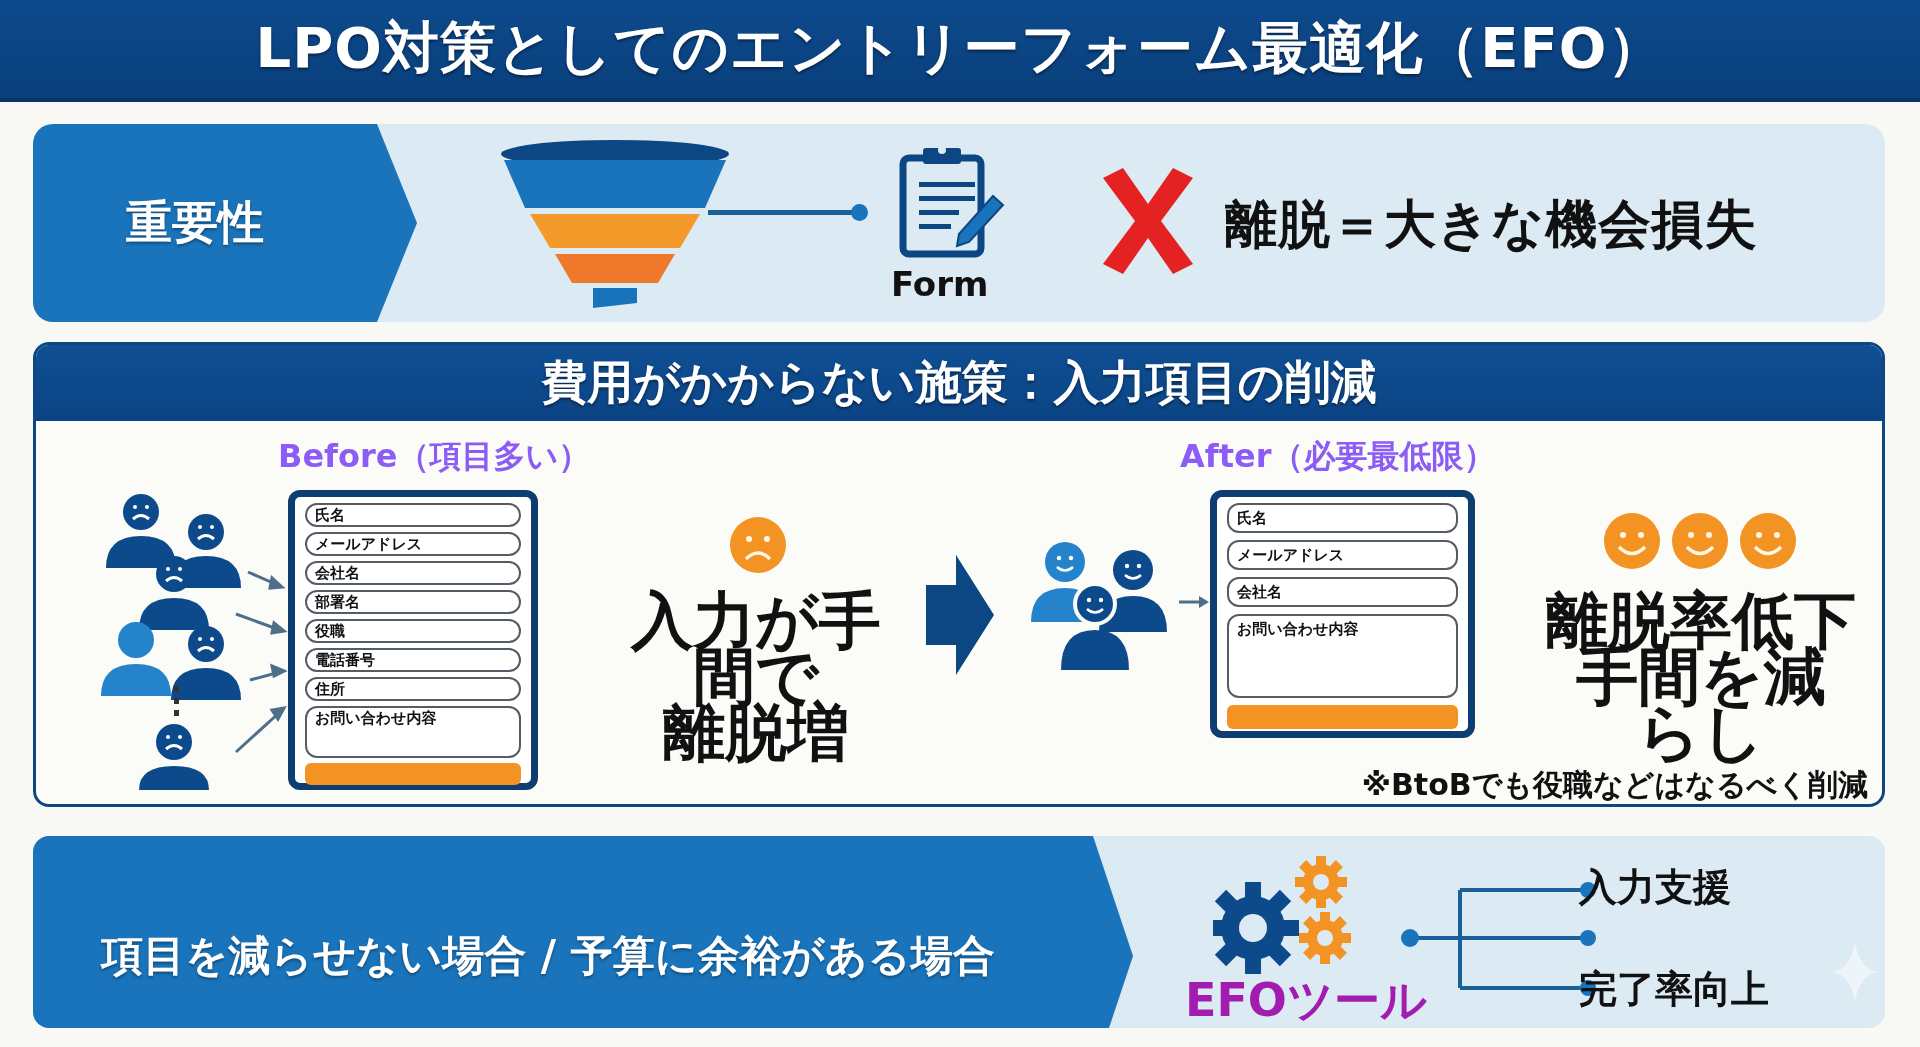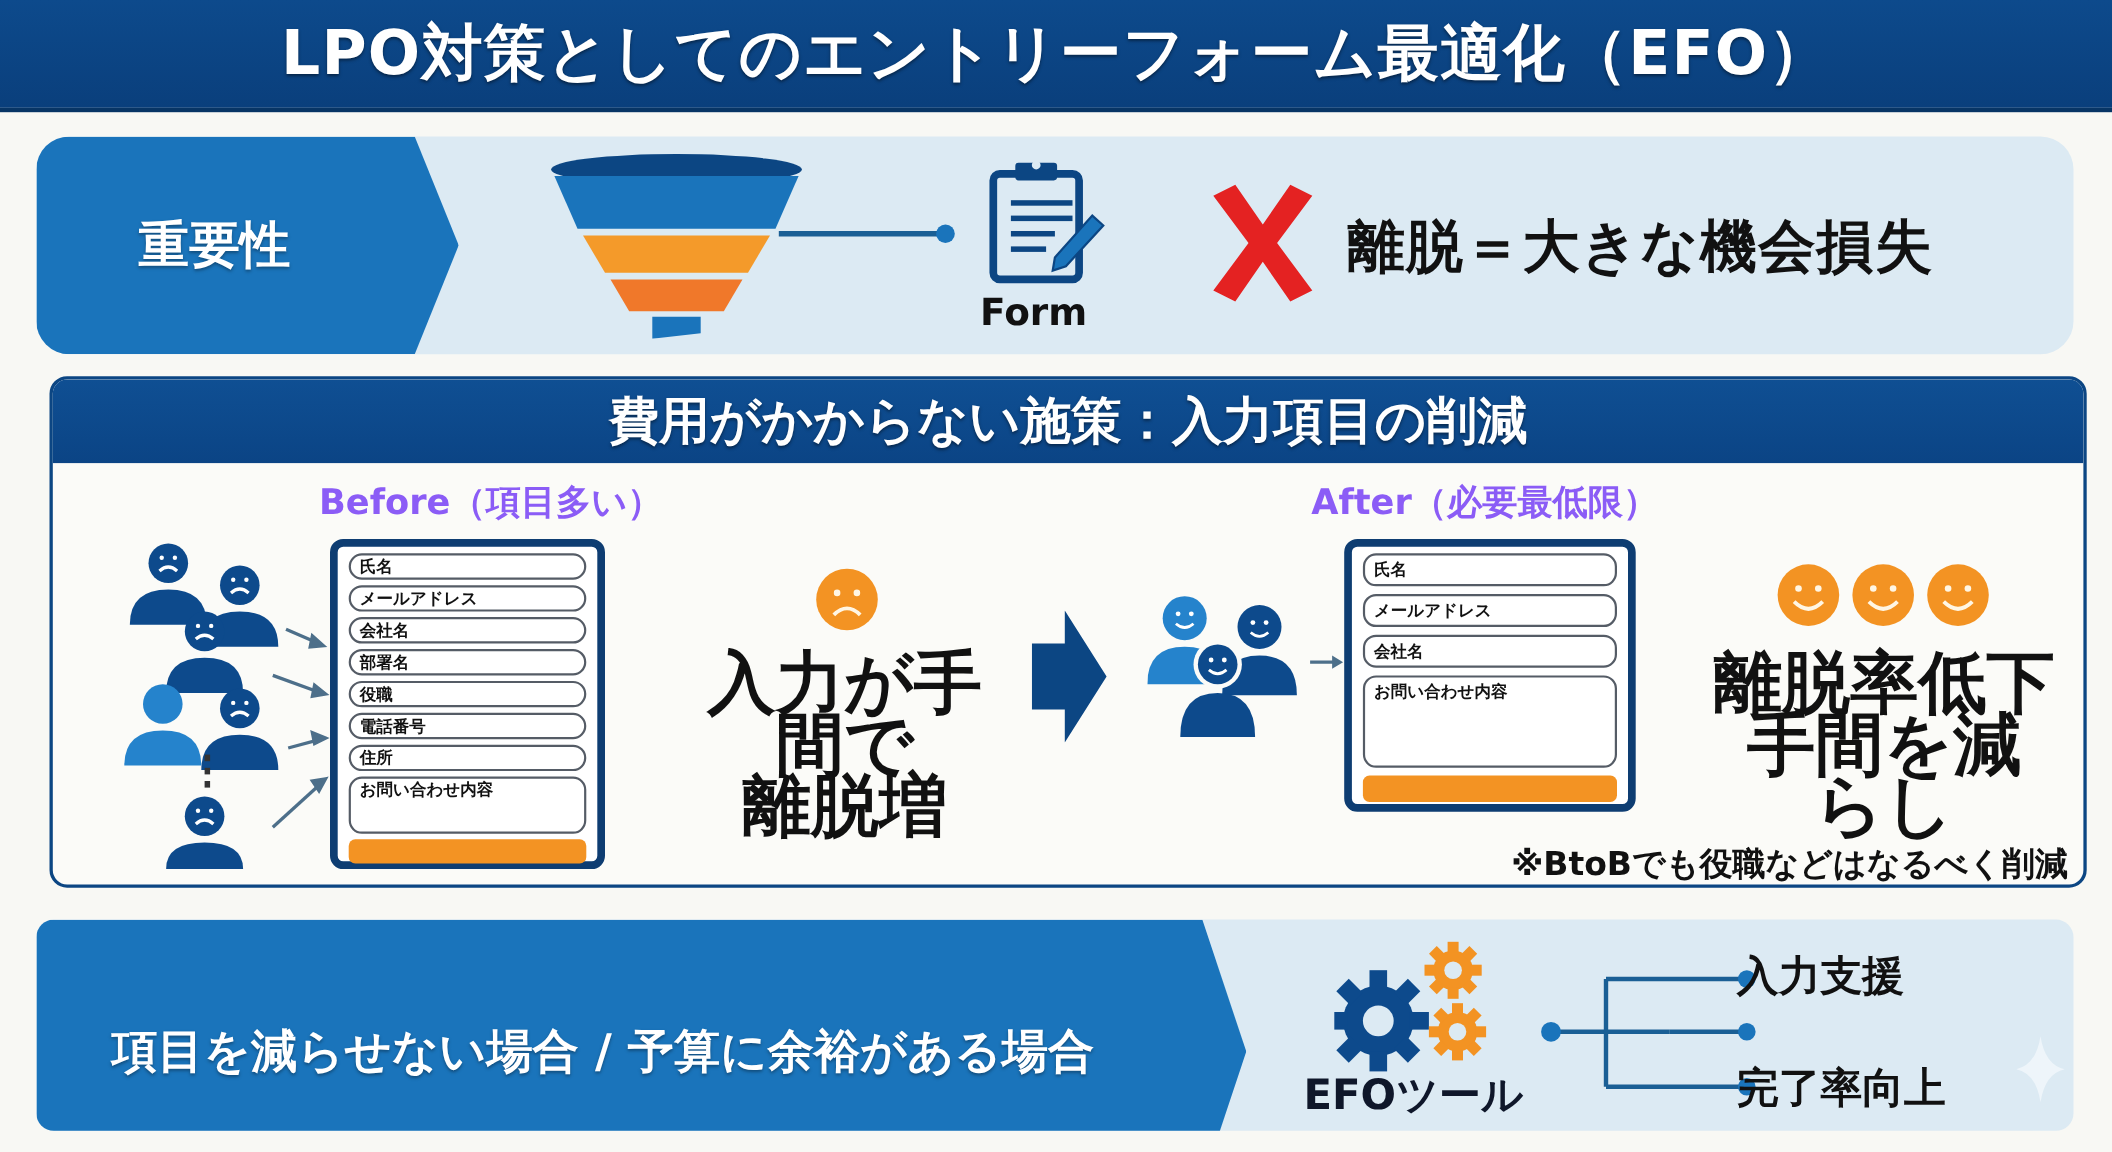--- a/index.html
+++ b/index.html
@@ -20,42 +20,41 @@
     border-bottom: 4px solid #083565;
   }
   .title-text {
     color: #fff; font-weight: bold; font-size: 56px; letter-spacing: 1px;
     text-shadow: 0 2px 3px rgba(0,0,0,0.45);
   }
 
   
   .sec1 {
     left: 33px; top: 124px; width: 1852px; height: 198px;
-    background: #dceaf3; border-radius: 30px; overflow: hidden;
+    background: #dceaf3; border-radius: 20px; overflow: hidden;
   }
   .sec1-tab {
     left: 0; top: 0; width: 384px; height: 198px;
     background: #1a74bb;
     clip-path: polygon(0 0, 344px 0, 384px 50%, 344px 100%, 0 100%);
     display: flex; align-items: center; justify-content: center;
     padding-right: 60px;
   }
   .tab-label {
     color: #fff; font-weight: bold; font-size: 46px;
     text-shadow: 0 2px 3px rgba(0,0,0,0.35);
   }
   .form-label { font-weight: bold; font-size: 34px; color: #111; }
   .loss-text { font-weight: bold; font-size: 52px; color: #111; letter-spacing: 1px; }
 
   
   .sec2 {
     left: 33px; top: 342px; width: 1852px; height: 465px;
     background: #fbfbf8; border: 3px solid #0c4683; border-radius: 16px;
     overflow: hidden;
-    margin-left: 12px;
   }
   .sec2-header {
     left: 0; top: 0; width: 100%; height: 76px;
     background: linear-gradient(#0f4f93, #0b4485);
     display: flex; align-items: center; justify-content: center;
   }
   .sec2-title {
     color: #fff; font-weight: bold; font-size: 46px;
     text-shadow: 0 2px 3px rgba(0,0,0,0.45);
   }
@@ -90,21 +89,21 @@
     left: 0; top: 0; width: 1100px; height: 240px;
     background: #1a74bb;
     clip-path: polygon(0 0, 1060px 0, 1100px 50%, 1060px 100%, 0 100%);
     display: flex; align-items: center; justify-content: center;
     padding-right: 70px;
   }
   .sec3-label {
     color: #fff; font-weight: bold; font-size: 42px;
     text-shadow: 0 2px 3px rgba(0,0,0,0.35); white-space: nowrap;
   }
-  .efo-label { font-weight: bold; font-size: 38px; color: #0f172a; white-space: nowrap; }
+  .efo-label { font-weight: bold; font-size: 46px; color: #a21caf; white-space: nowrap; }
   .feature-item { font-weight: bold; font-size: 38px; color: #111; white-space: nowrap; }
 </style>
 </head>
 <body>
 
 <div class="abs title-bar">
   <div class="title-text">LPO対策としてのエントリーフォーム最適化（EFO）</div>
 </div>
 
 <div class="abs sec1">

